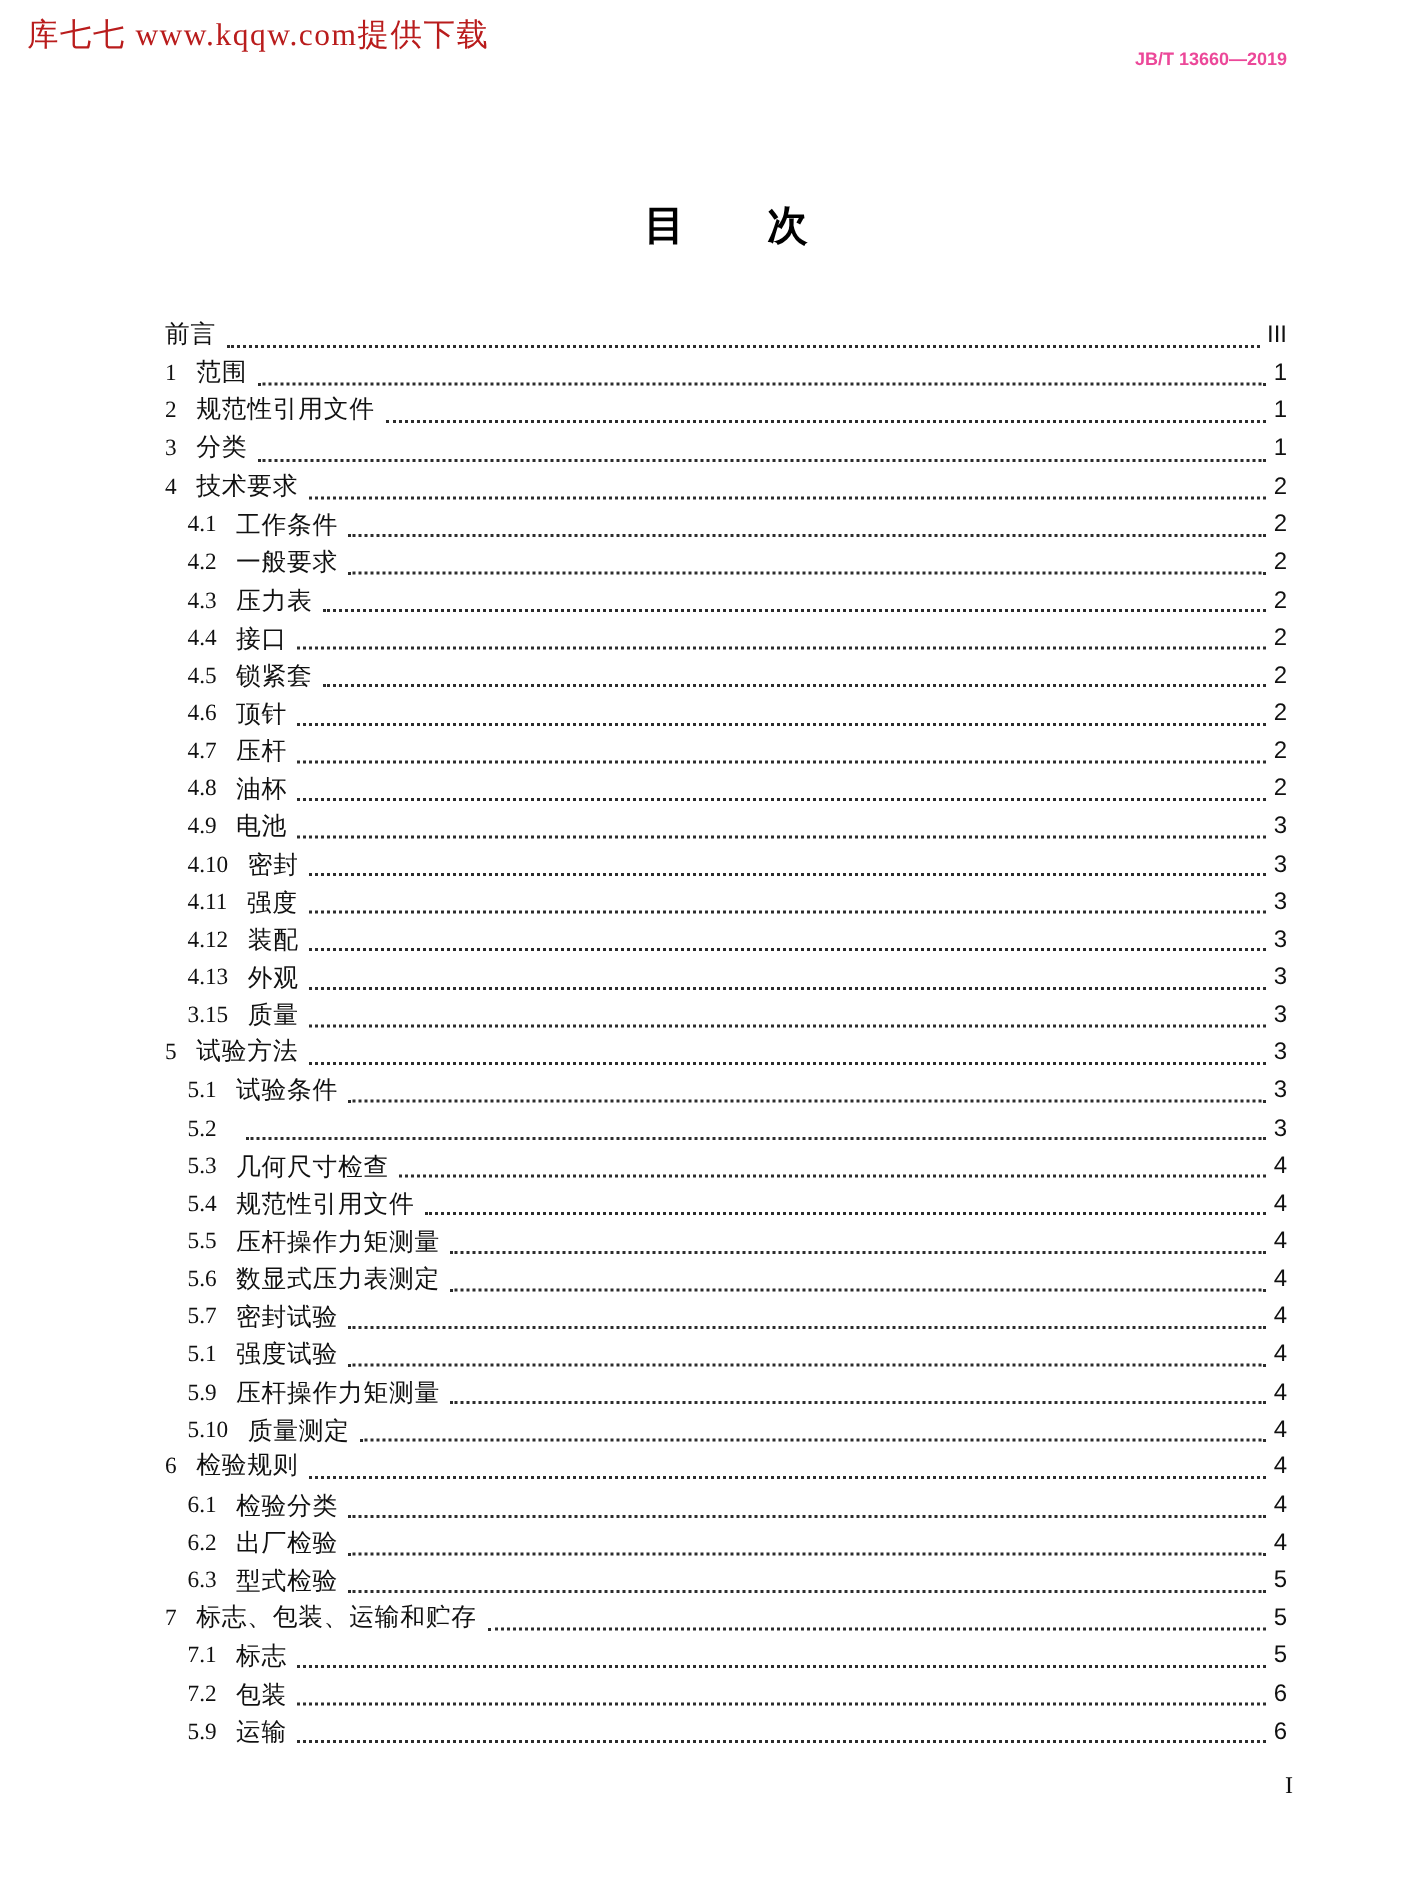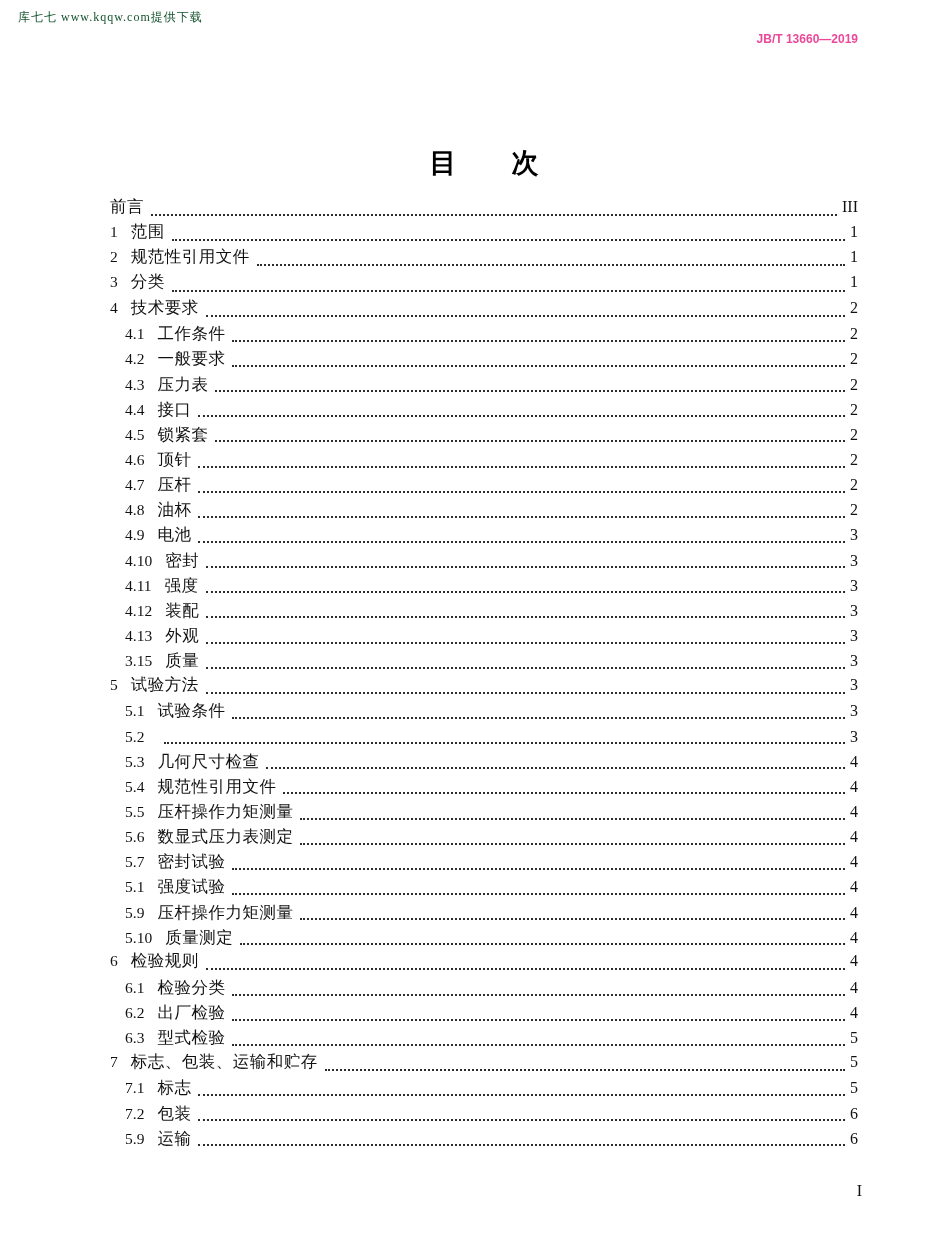--- a/index.html
+++ b/index.html
@@ -13,52 +13,52 @@
     height: 1258px;
     background: #ffffff;
     overflow: hidden;
     font-family: "Liberation Serif", "DejaVu Serif", serif;
     color: #111111;
   }
   .watermark {
     position: absolute;
     top: 9px;
     left: 18px;
-    font-size: 12px;
-    color: #14532d;
+    font-size: 21px;
+    color: #b91c1c;
     letter-spacing: 1px;
     font-family: "Liberation Serif", "DejaVu Serif", serif;
     text-align: center;
   }
   .doc-header {
     position: absolute;
     top: 32px;
     right: 92px;
     font-size: 12px;
     font-weight: bold;
     font-family: "Liberation Sans", "DejaVu Sans", sans-serif;
     color: #ec4899;
   }
   .toc-title {
     position: absolute;
     top: 132px;
     left: 110px;
     right: 92px;
-    margin: 13px;
+    margin: 0;
     text-align: center;
     font-size: 27px;
     font-weight: bold;
     letter-spacing: 14px;
     padding-left: 14px;
     font-family: "Liberation Sans", "DejaVu Sans", sans-serif;
     color: #000000;
   }
   .toc {
     position: absolute;
-    top: 196px;
+    top: 212px;
     left: 110px;
     right: 92px;
   }
   .toc-row {
     display: flex;
     align-items: baseline;
     height: 25.15px;
     font-size: 16.5px;
     white-space: nowrap;
   }
@@ -76,21 +76,21 @@
     letter-spacing: 0.5px;
   }
   .toc-leader {
     flex: 1;
     border-bottom: 2px dotted #2c2c2c;
     align-self: flex-end;
     margin: 0 5px 5px 7px;
     min-width: 20px;
   }
   .toc-page {
-    font-family: Liberation Serif, serif;
+    font-family: Liberation Sans, sans-serif;
     font-size: 16px;
     text-align: right;
   }
   .page-footer {
     position: absolute;
     top: 1182px;
     right: 88px;
     font-size: 16px;
     font-family: "Liberation Serif", "DejaVu Serif", serif;
     color: #111111;

